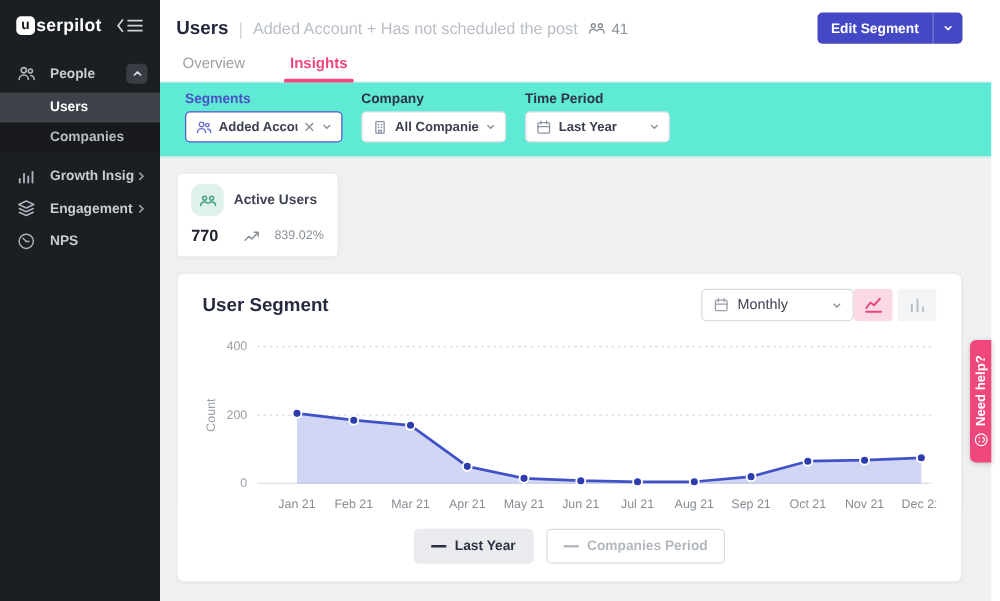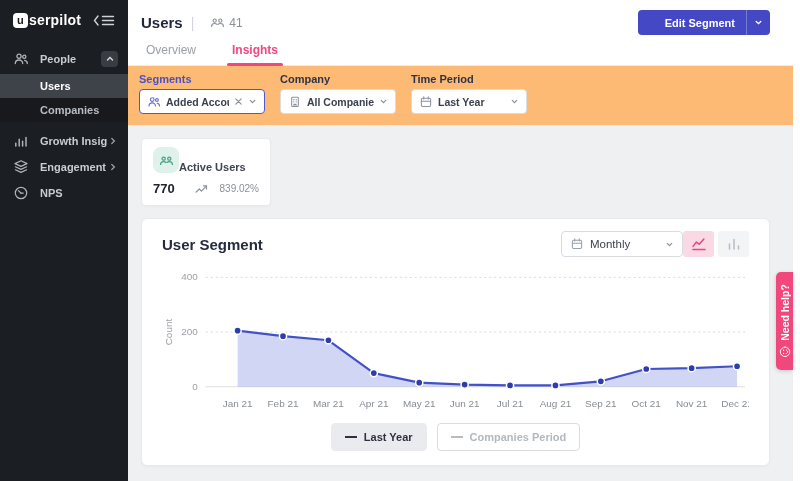--- a/index.html
+++ b/index.html
@@ -29,46 +29,46 @@
   .nav-gap { height:6px; }
 
   
   .main { flex:1; display:flex; flex-direction:column; background:#eef0f2; min-width:0; }
   .title-row { background:#fff; display:flex; align-items:center; padding:10px 30px 5px 13px; }
   .page-title { font-size:15px; font-weight:bold; color:#23273b; }
   .title-sep { color:#d3d6da; font-size:14px; margin:0 8px; font-weight:normal; }
   .segment-desc { font-size:13px; color:#b9bec6; white-space:nowrap; }
   .count-wrap { display:flex; align-items:center; color:#8a9097; margin-left:8px; font-size:12px; gap:4px; }
   .count-wrap svg { width:15px; height:15px; }
-  .edit-btn { margin-left:auto; display:flex; align-items:stretch; background:#4548c4; border-radius:4px; overflow:hidden; height:25px; cursor:pointer;padding-left:16px; }
+  .edit-btn { margin-left:auto; display:flex; align-items:stretch; background:#4548c4; border-radius:4px; overflow:hidden; height:25px; cursor:pointer; }
   .edit-btn-main { color:#fff; font-size:11px; font-weight:bold; display:flex; align-items:center; padding:0 11px; }
   .edit-btn-caret { border-left:1px solid rgba(255,255,255,.28); display:flex; align-items:center; padding:0 7px; color:#fff; }
   .tabs-row { background:#fff; display:flex; gap:26px; padding:0 13px; border-bottom:1px solid #e9ebef; }
   .tab { font-size:12px; padding:3px 5px 8px; color:#9aa0a7; position:relative; cursor:pointer; }
   .tab.active { color:#f0477c; font-weight:bold; }
   .tab.active::after { content:""; position:absolute; left:0; right:0; bottom:-1px; height:3px; background:#f0477c; border-radius:2px; }
 
   
-  .filter-bar { background:#fdba74; border-bottom:1px solid #e7e9ed; display:flex; gap:15px; padding:7px 30px 11px 11px; }
+  .filter-bar { background:#5eead4; border-bottom:1px solid #e7e9ed; display:flex; gap:15px; padding:7px 30px 11px 20px; }
   .filter-label { font-size:11px; font-weight:bold; color:#2e3348; margin-bottom:4px; }
   .filter-group.segments .filter-label { color:#4b50c6; }
   .select { height:25px; border:1px solid #d9dce1; border-radius:4px; background:#fff; display:flex; align-items:center; gap:5px; padding:0 7px; font-size:10.5px; color:#3b414e; font-weight:bold; cursor:pointer; }
   .filter-group.segments .select { border:1px solid #5358c9; width:126px; }
   .filter-group.company .select { width:116px; }
   .filter-group.time .select { width:116px; }
   .select .sel-icon { width:14px; height:14px; color:#8d93a4; flex-shrink:0; display:flex; }
   .filter-group.segments .sel-icon { color:#6a6fd0; }
   .sel-value { white-space:nowrap; overflow:hidden; flex:1; }
   .x-icon { color:#8b9097; flex-shrink:0; display:flex; cursor:pointer; }
   .caret { color:#8b9097; flex-shrink:0; display:flex; }
 
   
   .content { padding:12px 30px 0 13px; flex:1; }
   .metric-card { width:130px; background:#fff; border:1px solid #e8eaed; border-radius:4px; padding:8px 11px 9px; box-shadow:0 1px 2px rgba(40,45,60,.04); }
-  .metric-top { display:flex; align-items:flex-end; }
+  .metric-top { display:flex; align-items:center; gap:8px; }
   .metric-icon { width:26px; height:26px; border-radius:8px; background:#def1ea; color:#47a184; display:flex; align-items:center; justify-content:center; }
   .metric-icon svg { width:15px; height:15px; }
   .metric-label { font-size:11px; color:#3e4450; font-weight:bold; }
   .metric-bottom { display:flex; align-items:center; margin-top:8px; }
   .metric-value { font-size:13px; font-weight:bold; color:#20242e; }
   .metric-trend { margin-left:auto; display:flex; align-items:center; gap:12px; color:#8b9199; font-size:10px; }
   .metric-trend svg { width:13px; height:10px; }
 
   .chart-card { margin-top:12px; background:#fff; border:1px solid #e8eaed; border-radius:6px; padding:12px 20px 10px; box-shadow:0 1px 2px rgba(40,45,60,.04); }
   .chart-header { display:flex; align-items:center; }
@@ -179,20 +179,21 @@
         <span class="nav-label">NPS</span>
       </div>
     </nav>
   </aside>
 
   <div class="main">
 
     <div class="title-row">
       <span class="page-title">Users</span>
       <span class="title-sep">|</span>
+      <span class="segment-desc">Added Account + Has not scheduled the post</span>
       <span class="count-wrap">
         <svg viewBox="0 0 16 16" fill="none" stroke="currentColor" stroke-width="1.2" stroke-linecap="round">
           <circle cx="5" cy="6" r="1.7"></circle>
             <circle cx="11" cy="6" r="1.7"></circle>
           <path d="M1.7 12.2c0-1.8 1.4-3.1 3.3-3.1 1 0 1.9.4 2.5 1"></path>
           <path d="M8.5 10.1c.6-.6 1.5-1 2.5-1 1.9 0 3.3 1.3 3.3 3.1"></path>
         </svg>
         <span>41</span>
       </span>
       <div class="edit-btn">

